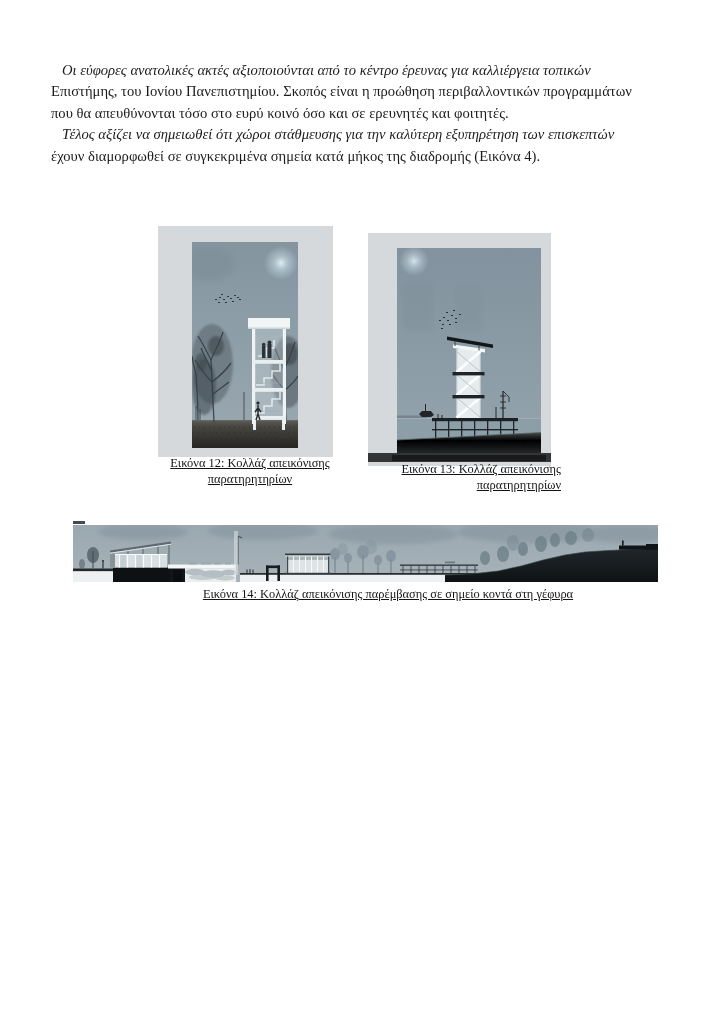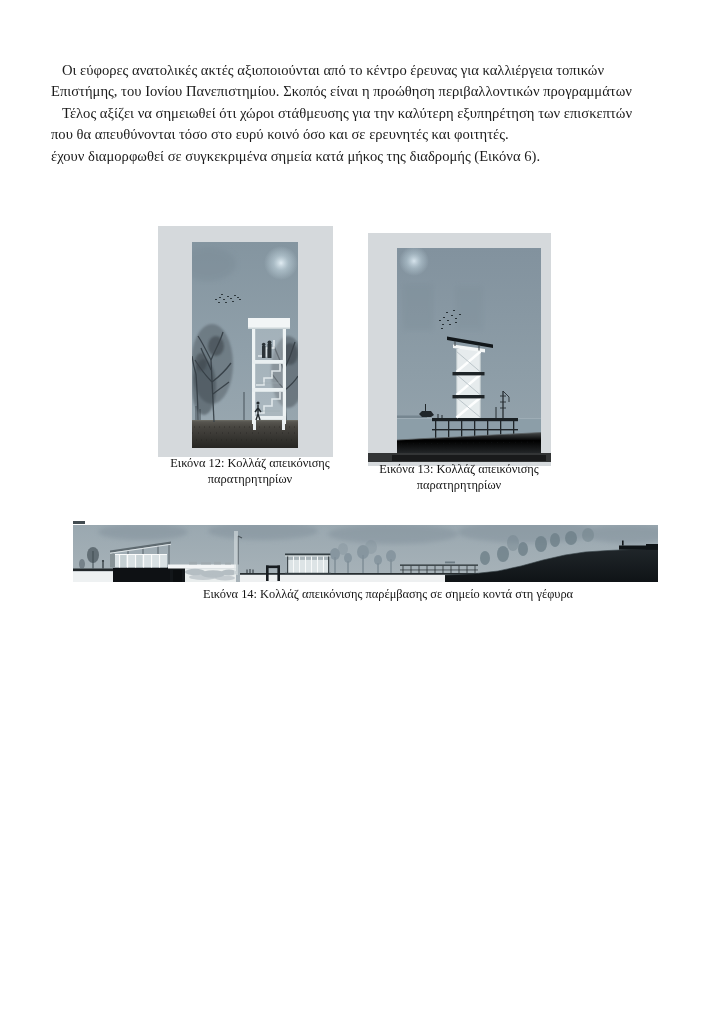--- a/index.html
+++ b/index.html
@@ -6,52 +6,52 @@
   body{
     width:724px;height:1024px;position:relative;overflow:hidden;
     background:#ffffff;
     font-family:"Liberation Serif", serif;
   }
   .bodytext{
     position:absolute;left:51px;top:60px;width:648px;
     color:#1b1b1b;font-size:14.6px;
   }
   .tline{line-height:21.4px;white-space:nowrap;}
-  .tline.indent{padding-left:11px;}
+  .tline.indent{padding-left:11px;font-style:italic;}
 
   .figmat{position:absolute;background:#d5d9dc;}
   #mat12{left:158px;top:226px;width:175px;height:231px;}
   #mat13{left:368px;top:233px;width:183px;height:233px;}
   .innerimg{position:absolute;display:block;}
   #img12{left:34px;top:16px;}
   #img13{left:29px;top:15px;}
 
   #band13{position:absolute;left:0;top:220px;width:183px;height:9px;background:#333536;}
   #band13 .inner{position:absolute;left:24px;top:2px;width:154px;height:6px;background:#191a1b;}
 
   .caption{
     position:absolute;text-align:center;color:#141414;
-    font-size:12.4px;line-height:15.5px;
+    font-size:12.4px;line-height:15.5px;text-decoration:underline;
   }
   #cap12{left:148px;top:456px;width:204px;}
-  #cap13{left:357px;top:462px;width:204px;}
+  #cap13{left:357px;top:462px;width:204px;text-align:right;}
   #cap14{left:0;top:587px;width:688px;padding-left:44px;}
 
   #pano{position:absolute;left:73px;top:525px;display:block;}
   #pano-sliver{position:absolute;left:73px;top:521px;width:12px;height:3px;background:#424b50;}
 </style>
 </head>
 <body>
 
 <div class="bodytext">
   <div class="tline indent">Οι εύφορες ανατολικές ακτές αξιοποιούνται από το κέντρο έρευνας για καλλιέργεια τοπικών</div>
   <div class="tline">Επιστήμης, του Ιονίου Πανεπιστημίου. Σκοπός είναι η προώθηση περιβαλλοντικών προγραμμάτων</div>
+  <div class="tline">που θα απευθύνονται τόσο στο ευρύ κοινό όσο και σε ερευνητές και φοιτητές.</div>
   <div class="tline indent">Τέλος αξίζει να σημειωθεί ότι χώροι στάθμευσης για την καλύτερη εξυπηρέτηση των επισκεπτών</div>
-  <div class="tline">που θα απευθύνονται τόσο στο ευρύ κοινό όσο και σε ερευνητές και φοιτητές.</div>
-  <div class="tline">έχουν διαμορφωθεί σε συγκεκριμένα σημεία κατά μήκος της διαδρομής (Εικόνα 6).</div>
+  <div class="tline">έχουν διαμορφωθεί σε συγκεκριμένα σημεία κατά μήκος της διαδρομής (Εικόνα 4).</div>
 </div>
 
 <div class="figmat" id="mat12">
   <svg id="img12" class="innerimg" width="106" height="206" viewBox="0 0 106 206" role="img">
     <defs>
       <linearGradient id="sky1" x1="0" y1="0" x2="0" y2="1">
         <stop offset="0" stop-color="#8495a0"></stop>
           <stop offset="0.55" stop-color="#90a0aa"></stop>
           <stop offset="1" stop-color="#9aa8b0"></stop>
       </linearGradient>

